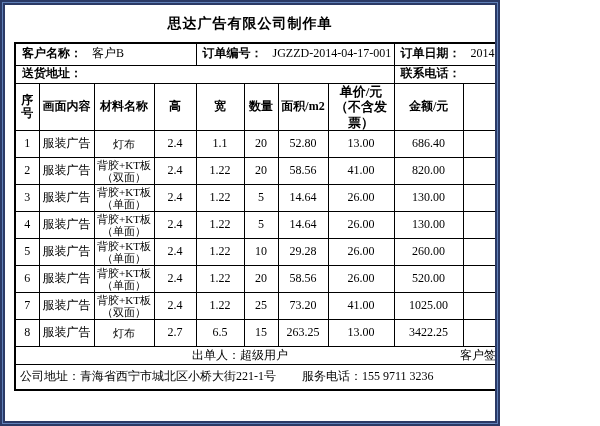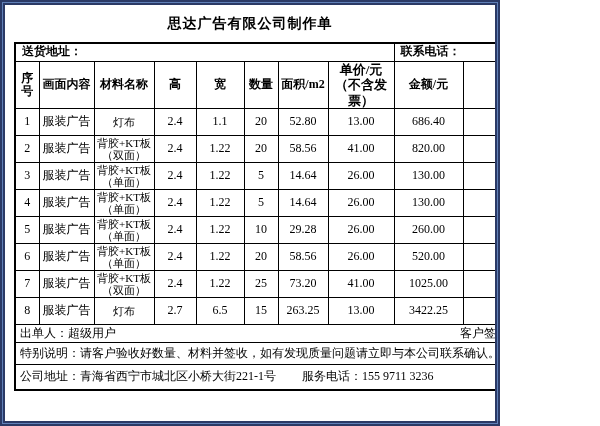--- a/index.html
+++ b/index.html
@@ -42,21 +42,21 @@
   .lbl  { font-weight:bold; }
   .val  { margin-left:10px; }
 
   .material-cell { font-size:11px; line-height:1.15; }
 
   .total-words-cell { text-align:left; padding-left:6px; font-weight:bold; }
   .total-num-cell   { font-weight:bold; }
 
   .footer-cell { text-align:left; padding-left:4px; }
   .issuer-wrap { display:flex; width:100%; }
-  .issuer-txt  { flex:1; text-align:left; }
+  .issuer-txt  { flex:1; text-align:center; }
   .sign-txt    { width:123px; text-align:left; }
   .addr-phone  { margin-left:26px; }
 </style>
 </head>
 <body>
 
 <div class="frame">
   <div class="frame2">
     <div class="paper">
 
@@ -70,20 +70,31 @@
           <col style="width:42px">
             <col style="width:48px">
             <col style="width:34px">
           <col style="width:50px">
             <col style="width:66px">
             <col style="width:69px">
           <col style="width:123px">
         </colgroup>
 
         <tbody>
+          <tr class="row-info1">
+            <td class="info-cell" colspan="4">
+              <span class="lbl">客户名称：</span><span class="val">客户B</span>
+            </td>
+            <td class="info-cell" colspan="4">
+              <span class="lbl">订单编号：</span><span class="val">JGZZD-2014-04-17-001</span>
+            </td>
+            <td class="info-cell" colspan="2">
+              <span class="lbl">订单日期：</span><span class="val">2014.04.17</span>
+            </td>
+          </tr>
           <tr class="row-info2">
             <td class="info-cell" colspan="8">
               <span class="lbl">送货地址：</span><span class="val"></span>
             </td>
             <td class="info-cell" colspan="2">
               <span class="lbl">联系电话：</span><span class="val"></span>
             </td>
           </tr>
           <tr class="row-head">
             <th class="th-index">序号</th>
@@ -201,23 +212,20 @@
 
         <tbody>
           <tr class="row-issuer">
             <td class="footer-cell" colspan="10">
               <div class="issuer-wrap">
                 <span class="issuer-txt">出单人：超级用户</span>
                 <span class="sign-txt">客户签名：</span>
               </div>
             </td>
           </tr>
-          <tr class="row-note">
-            <td class="footer-cell" colspan="10">特别说明：请客户验收好数量、材料并签收，如有发现质量问题请立即与本公司联系确认。</td>
-          </tr>
           <tr class="row-addr">
             <td class="footer-cell" colspan="10">
               <span>公司地址：青海省西宁市城北区小桥大街221-1号</span><span class="addr-phone">服务电话：155 9711 3236</span>
             </td>
           </tr>
         </tbody>
       </table>
 
     </div>
   </div>

